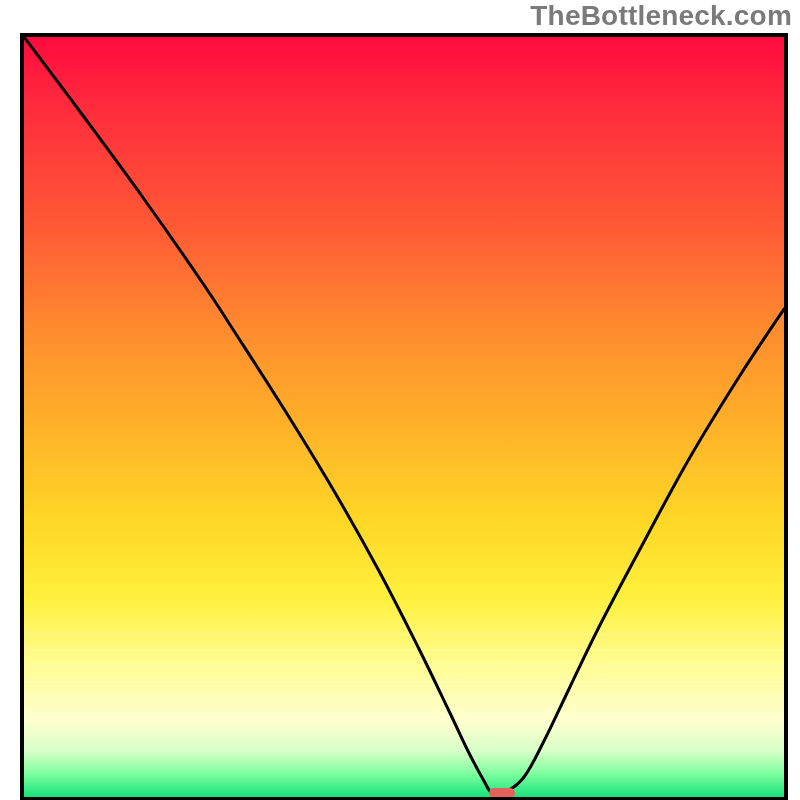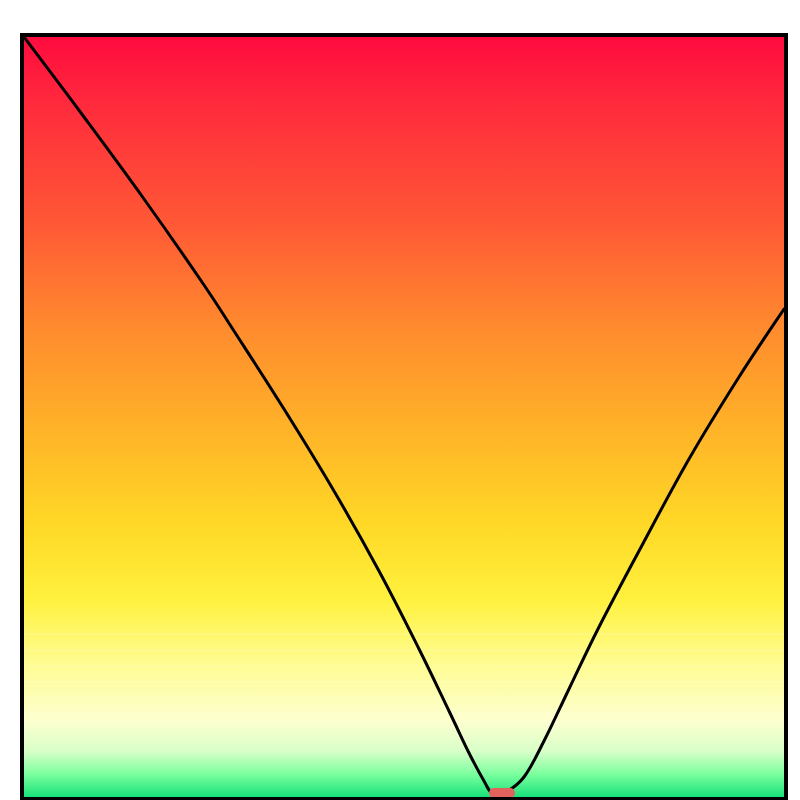--- a/index.html
+++ b/index.html
@@ -77,20 +77,21 @@
     border-radius: 6px;
     background: #e2635d;
     transform: translate(-50%, -50%);
   }
 </style>
 </head>
 <body>
 
 <div class="frame">
 
+  <div class="watermark">TheBottleneck.com</div>
 
   <div class="plot">
     <div class="grad"></div>
 
     <div class="band" style="top:596px"></div>
     <div class="band" style="top:612px"></div>
     <div class="band" style="top:628px"></div>
     <div class="band" style="top:644px"></div>
     <div class="band" style="top:660px"></div>
     <div class="band" style="top:676px"></div>

